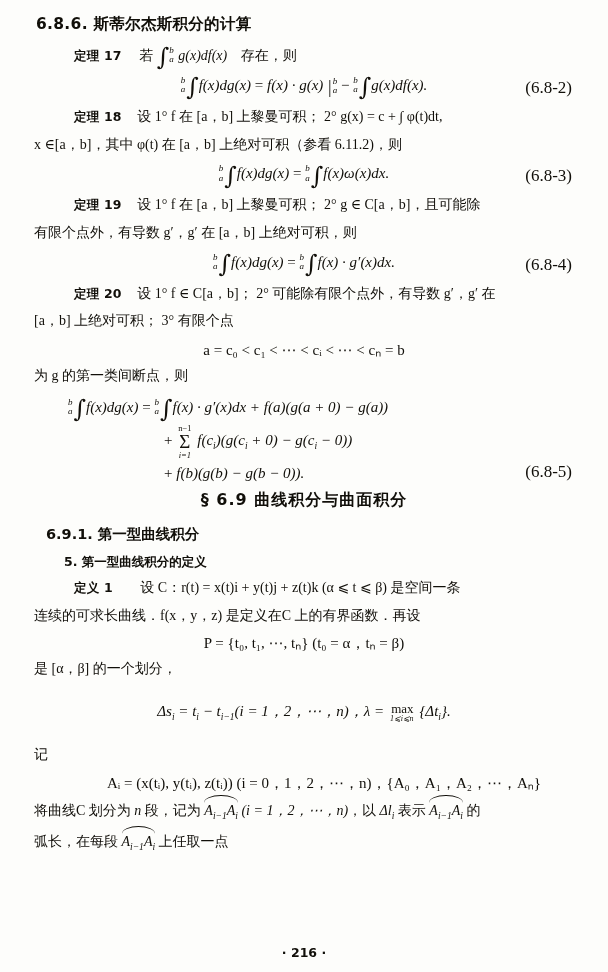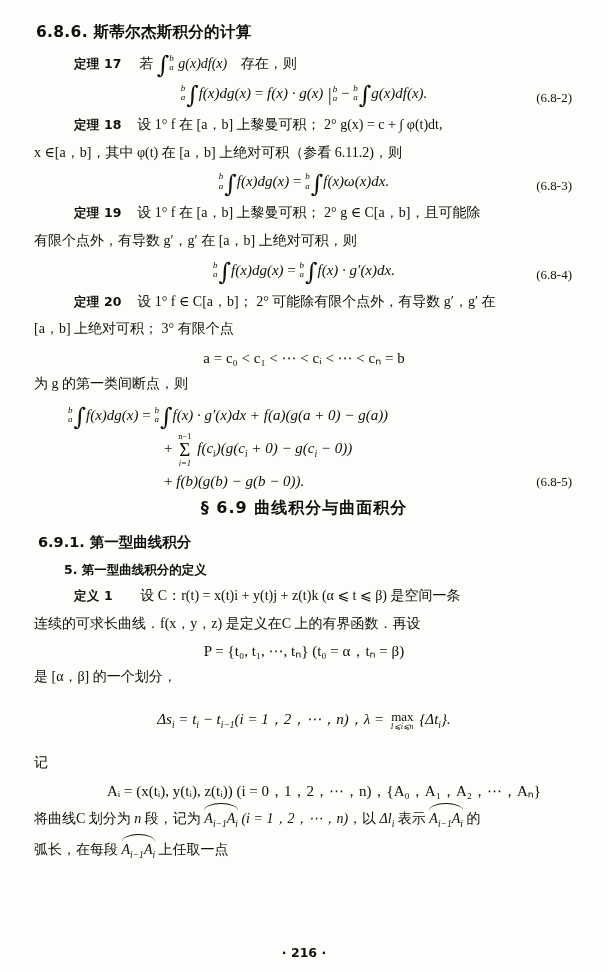--- a/index.html
+++ b/index.html
@@ -12,36 +12,36 @@
     height: 972px;
     font-family: "Liberation Serif", "DejaVu Serif", serif;
     color: #16140f;
     position: relative;
     overflow: hidden;
   }
   .page {
     width: 608px;
     height: 972px;
     box-sizing: border-box;
-    padding: 18px 34px 10px 34px;
+    padding: 10px 34px 10px 34px;
     position: relative;
     filter: contrast(1.05);
   }
   .sec-head {
     font-family: "DejaVu Sans", sans-serif;
     font-weight: bold;
     font-size: 15.5px;
     letter-spacing: 0.3px;
     margin: 4px 0 10px 2px;
   }
   .sub-head {
     font-family: "DejaVu Sans", sans-serif;
     font-weight: bold;
     font-size: 14.5px;
-    margin: 12px 0 8px 4px;
+    margin: 12px 0 8px 12px;
   }
   .big-head {
     font-family: "DejaVu Sans", sans-serif;
     font-weight: bold;
     font-size: 16px;
     text-align: center;
     margin: 4px 0 14px 0;
     letter-spacing: 1px;
   }
   .small-head {
@@ -73,21 +73,21 @@
   }
   .eq {
     text-align: center;
     font-size: 15px;
     font-family: "Liberation Serif", serif;
   }
   .eq-num {
     position: absolute;
     right: 2px;
     bottom: 0;
-    font-size: 13px;
+    font-size: 17px;
   }
   .mi { font-style: italic; }
   .intg {
     display: inline-block;
     font-size: 24px;
     line-height: 0.7;
     vertical-align: -5px;
     position: relative;
     font-family: "DejaVu Serif", serif;
   }

